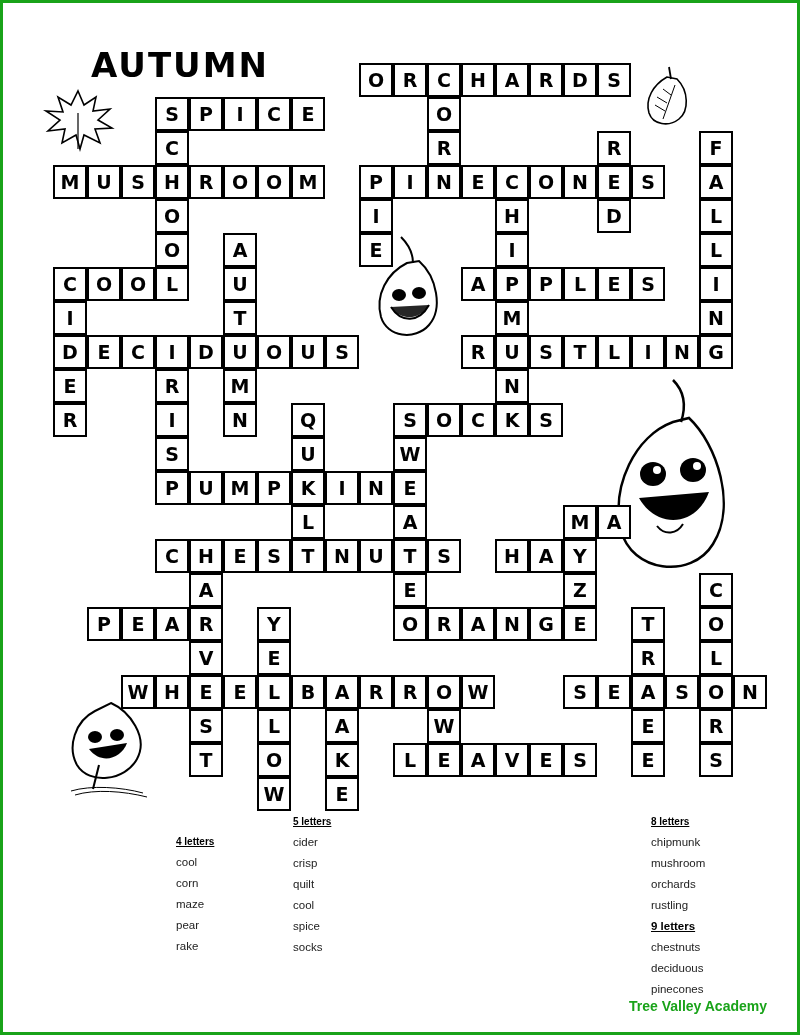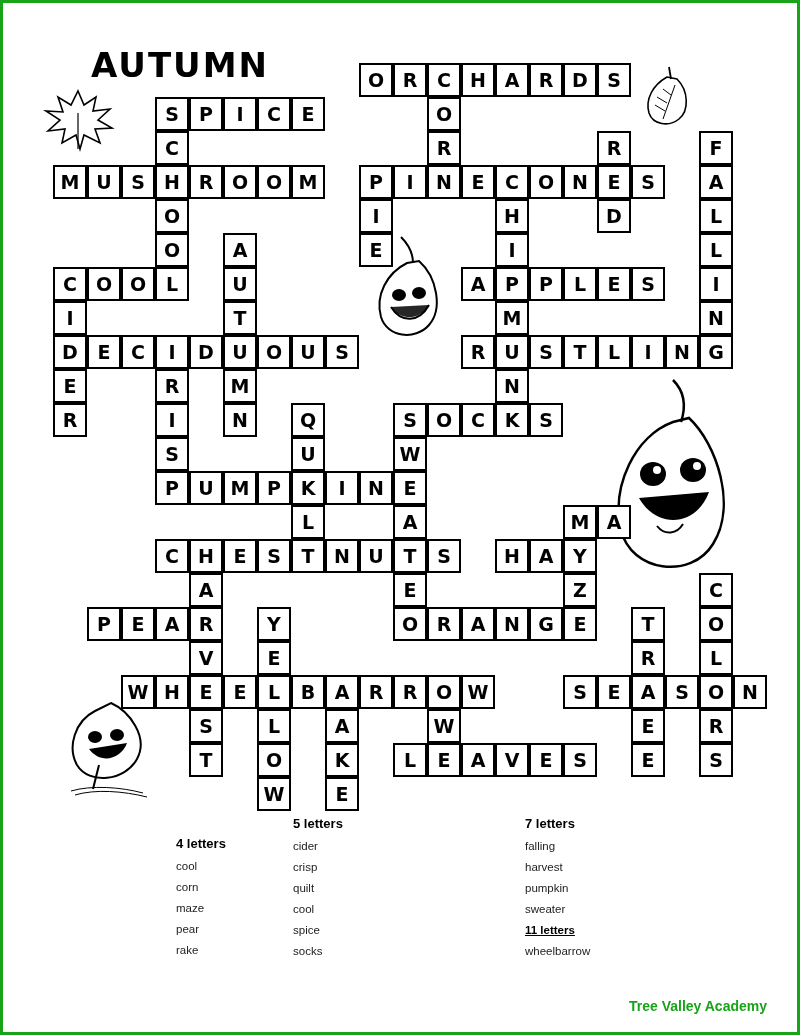--- a/index.html
+++ b/index.html
@@ -69,21 +69,22 @@
     font-size: 11.5px;
     color: #222;
   }
   .wb-col {
     position: absolute;
     top: 0;
     width: 120px;
   }
   .wb-head {
     font-weight: bold;
-    font-size: 13px;
+    text-decoration: underline;
+    font-size: 10px;
     color: #000;
     margin-bottom: 9px;
     display: block;
   }
   .wb-word {
     display: block;
     margin-bottom: 9px;
     line-height: 12px;
   }
   .wb-sub {
@@ -343,25 +344,27 @@
       </div>
       <div class="wb-col" style="left: 240px; top: 8px;">
         <span class="wb-head">5 letters</span>
         <span class="wb-word">cider</span>
         <span class="wb-word">crisp</span>
         <span class="wb-word">quilt</span>
         <span class="wb-word">cool</span>
         <span class="wb-word">spice</span>
         <span class="wb-word">socks</span>
       </div>
-      <div class="wb-col" style="left: 472px; top: 8px;">
-        <span class="wb-head">7 letters</span>
-        <span class="wb-word">falling</span>
-        <span class="wb-word">harvest</span>
-        <span class="wb-word">pumpkin</span>
-        <span class="wb-word">sweater</span>
-        <span class="wb-sub">11 letters</span>
-        <span class="wb-word">wheelbarrow</span>
+      <div class="wb-col" style="left: 598px; top: 8px;">
+        <span class="wb-head">8 letters</span>
+        <span class="wb-word">chipmunk</span>
+        <span class="wb-word">mushroom</span>
+        <span class="wb-word">orchards</span>
+        <span class="wb-word">rustling</span>
+        <span class="wb-sub">9 letters</span>
+        <span class="wb-word">chestnuts</span>
+        <span class="wb-word">deciduous</span>
+        <span class="wb-word">pinecones</span>
       </div>
     </div>
 
   <div id="footer">Tree Valley Academy</div>
 </div>
 
 </body></html>

